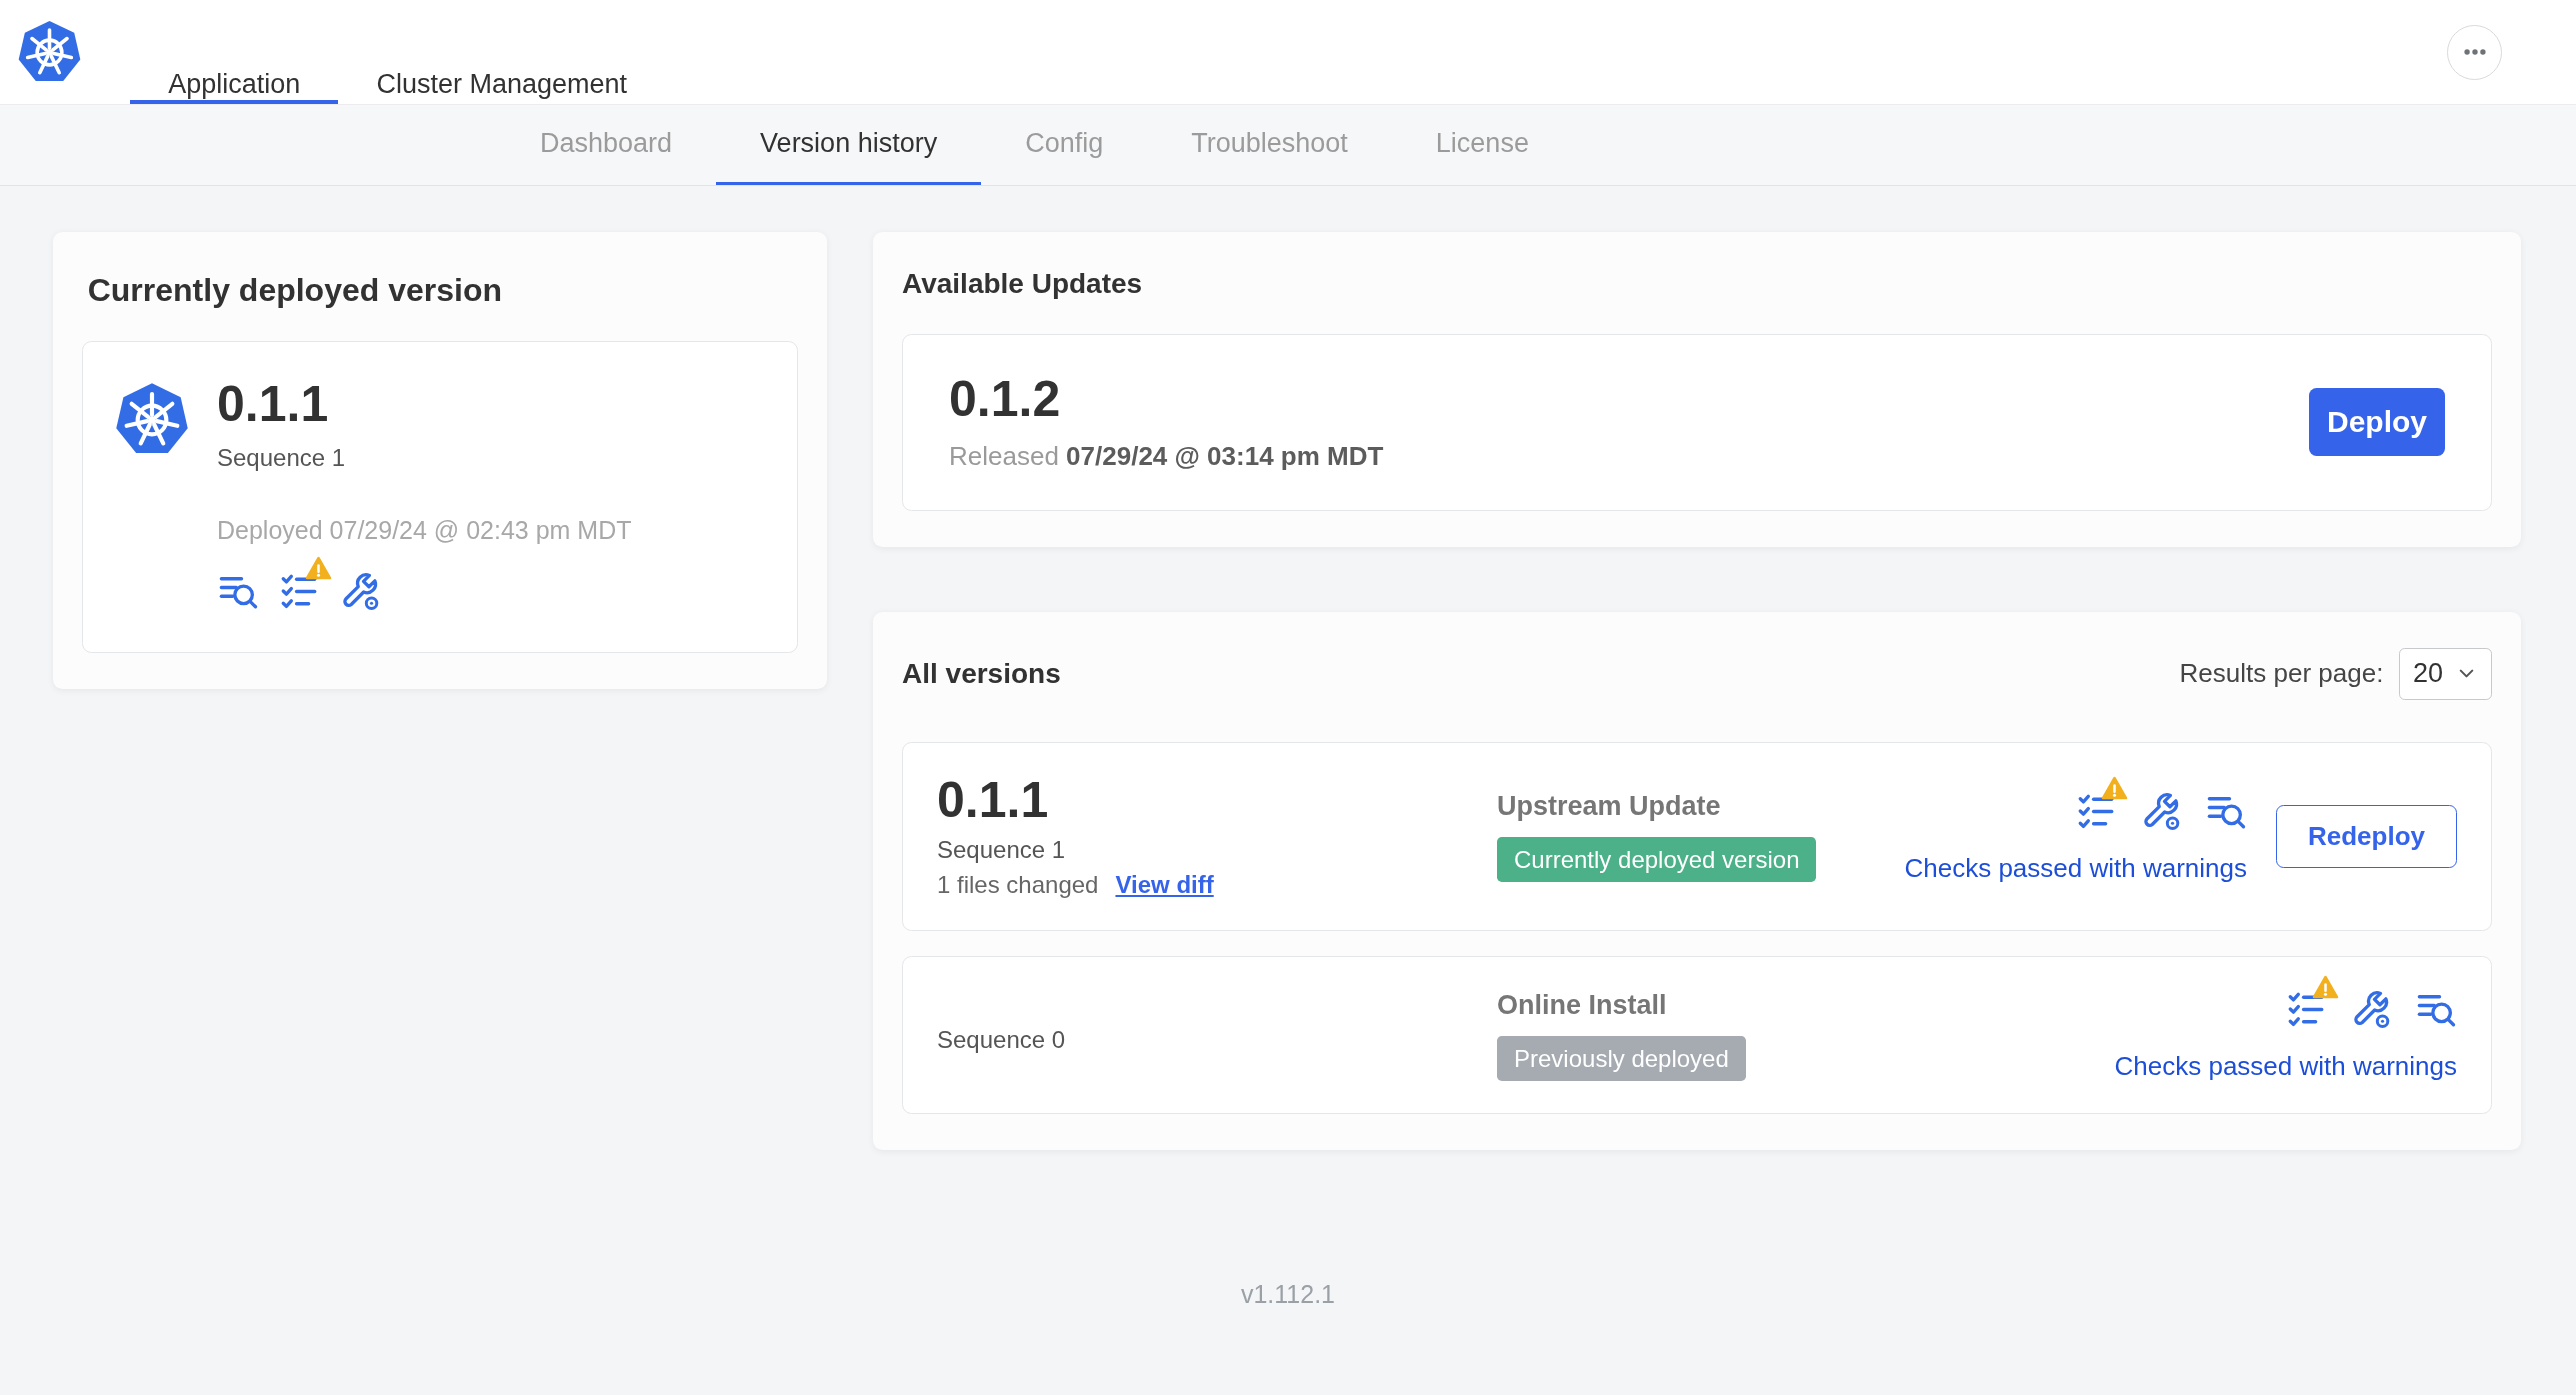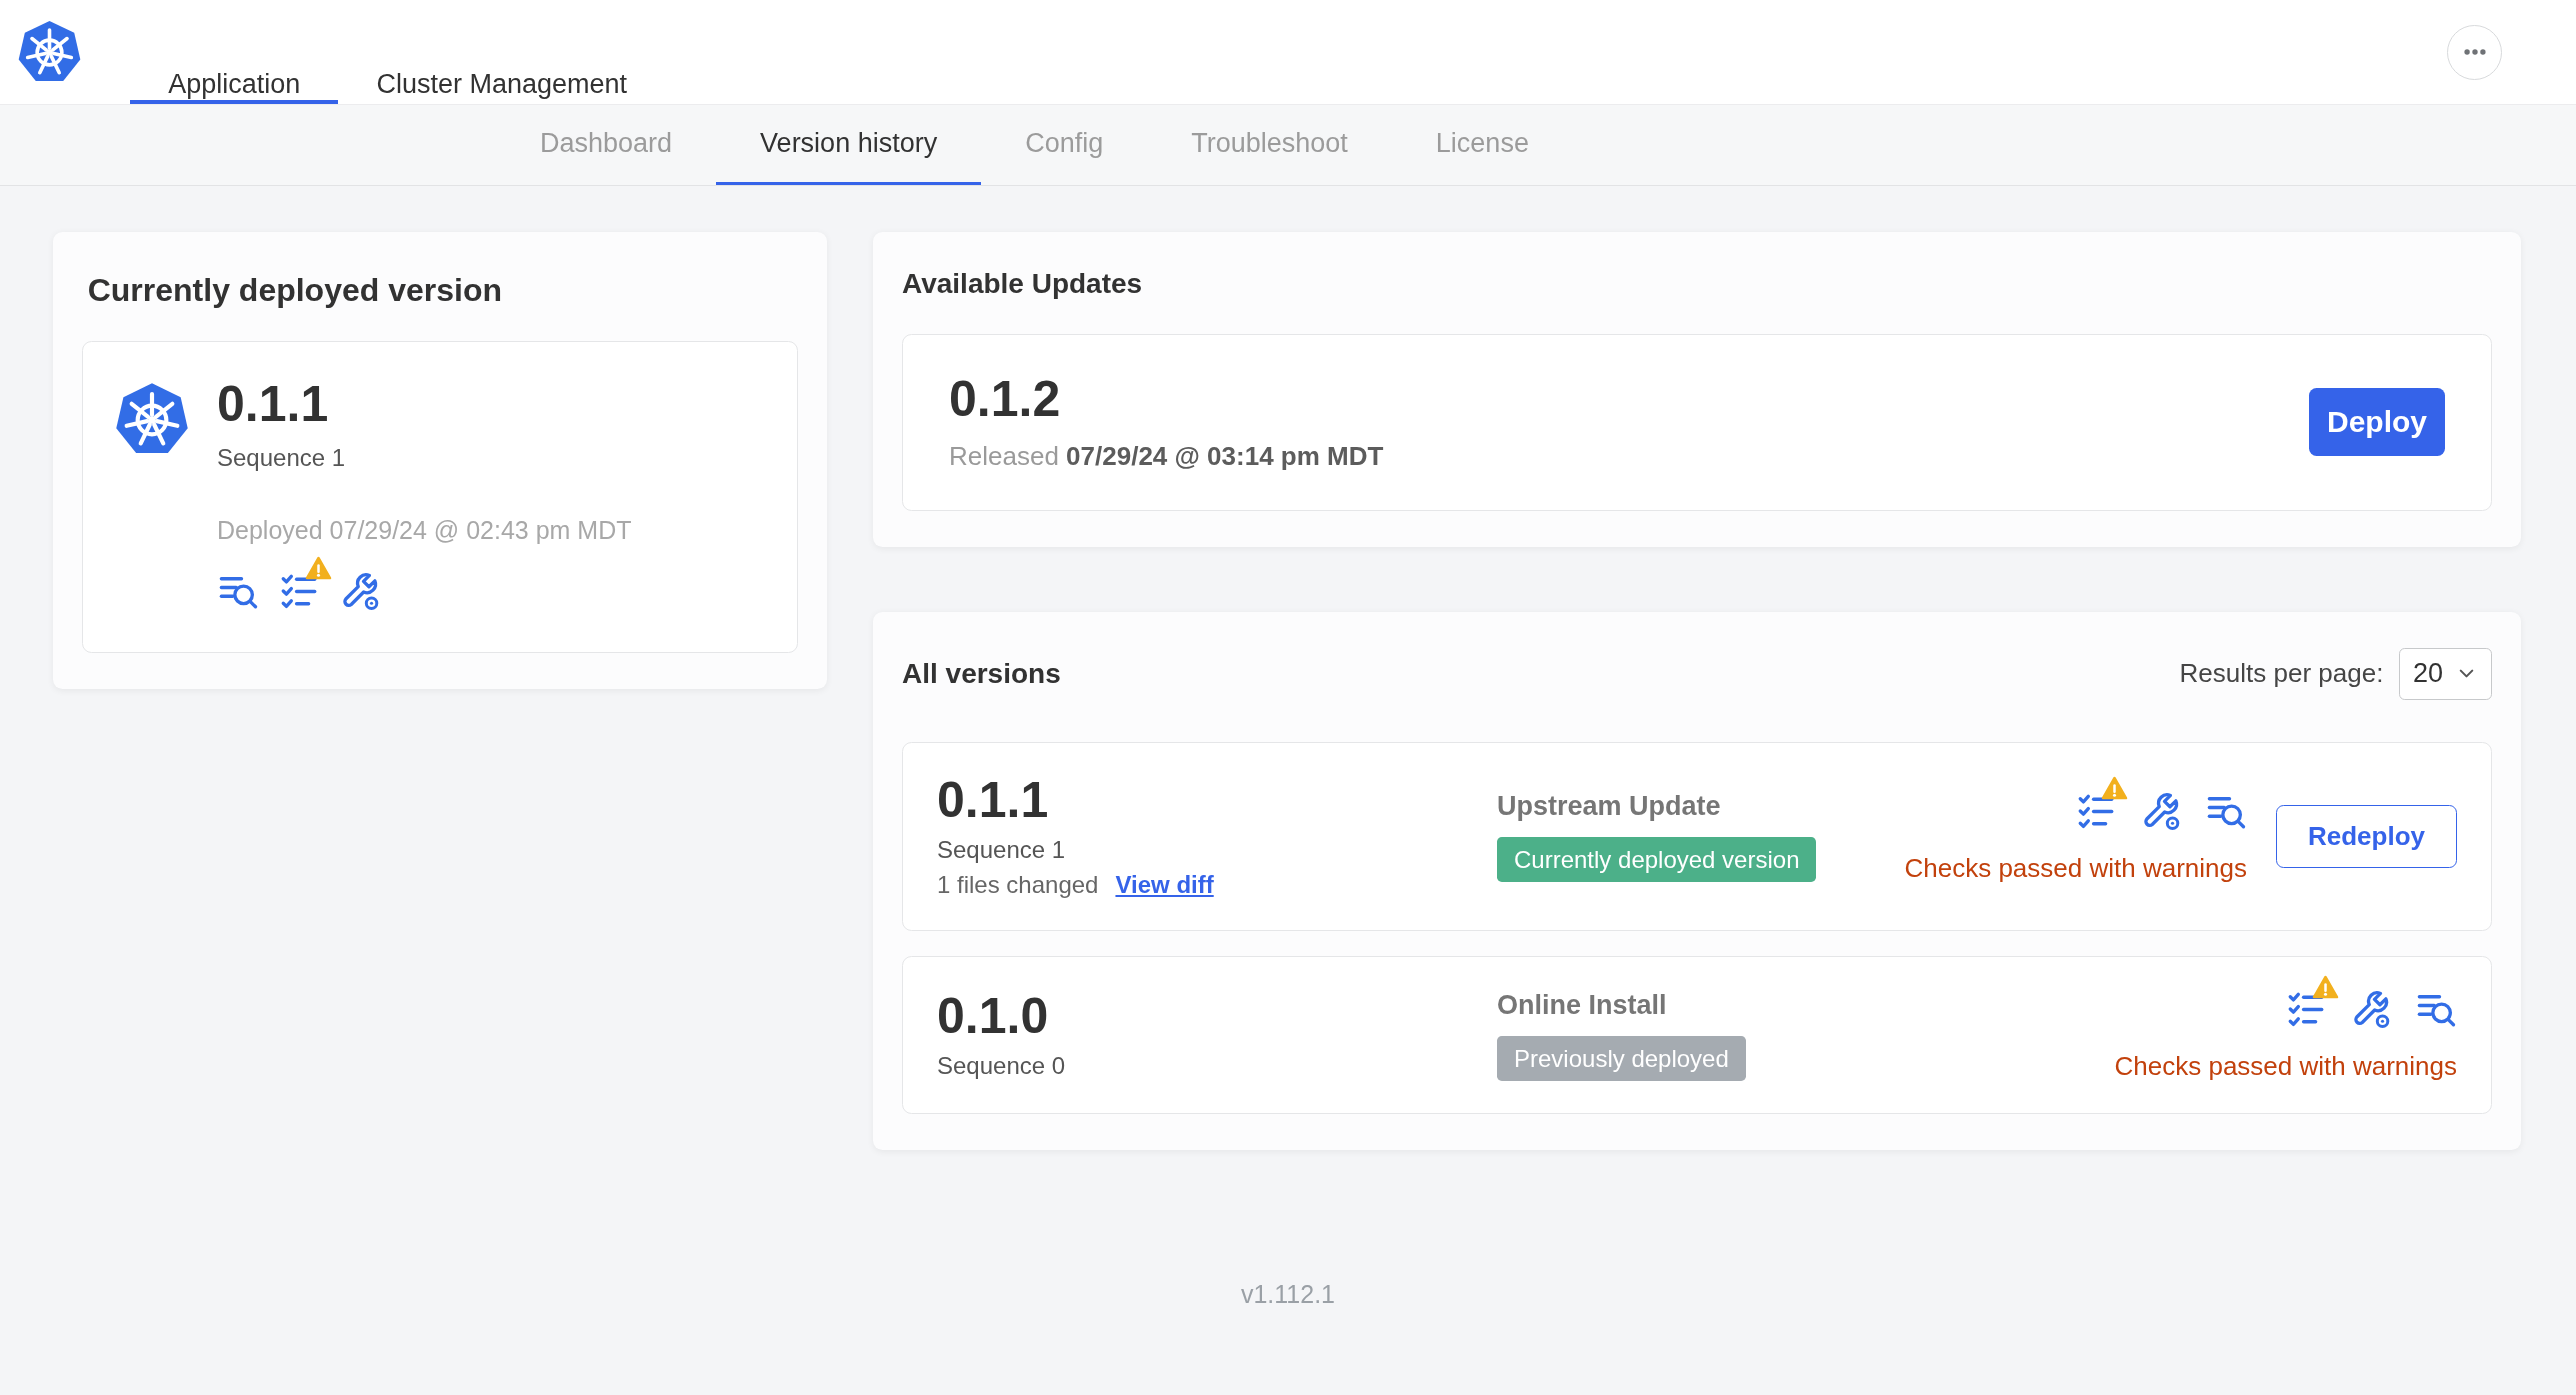--- a/index.html
+++ b/index.html
@@ -113,21 +113,21 @@
   .vr-source { font-size:27px; font-weight:bold; color:#767676; }
   .badge {
     display:inline-block; margin-top:15.3px; padding:8.6px 17px; border-radius:4.8px;
     font-size:24px; color:#fff;
   }
   .badge.green { background:#4cb089; }
   .badge.gray  { background:#a5abb1; }
   .vr-right { display:flex; align-items:center; gap:29px; margin-left:19px; }
   .vr-status-block { display:flex; flex-direction:column; align-items:flex-end; gap:21px; }
   .vr-icons { display:flex; gap:23px; }
-  .vr-status { font-size:26px; color:#c2410c; white-space:nowrap; }
+  .vr-status { font-size:26px; color:#1d4ed8; white-space:nowrap; }
   .btn-outline {
     background:#fff; color:#3563e9; border:1.9px solid #3563e9; border-radius:7.6px;
     font-size:26px; font-weight:bold; padding:15.3px 31px; cursor:pointer;
     font-family:inherit; white-space:nowrap;
   }
 
   
   .footer { text-align:center; padding:130px 0 34px; font-size:25px; color:#9aa0a6; }
 </style>
 </head>
@@ -321,21 +321,20 @@
                 </div>
               </div>
               <div class="vr-status">Checks passed with warnings</div>
             </div>
             <button class="btn-outline">Redeploy</button>
           </div>
         </div>
 
         <div class="inner-card version-row">
           <div class="vr-left">
-            <div class="vr-version">0.1.0</div>
             <div class="vr-seq">Sequence 0</div>
           </div>
           <div class="vr-mid">
             <div class="vr-source">Online Install</div>
             <span class="badge gray">Previously deployed</span>
           </div>
           <div class="vr-right">
             <div class="vr-status-block">
               <div class="vr-icons">
                 <div class="icon-wrap">

